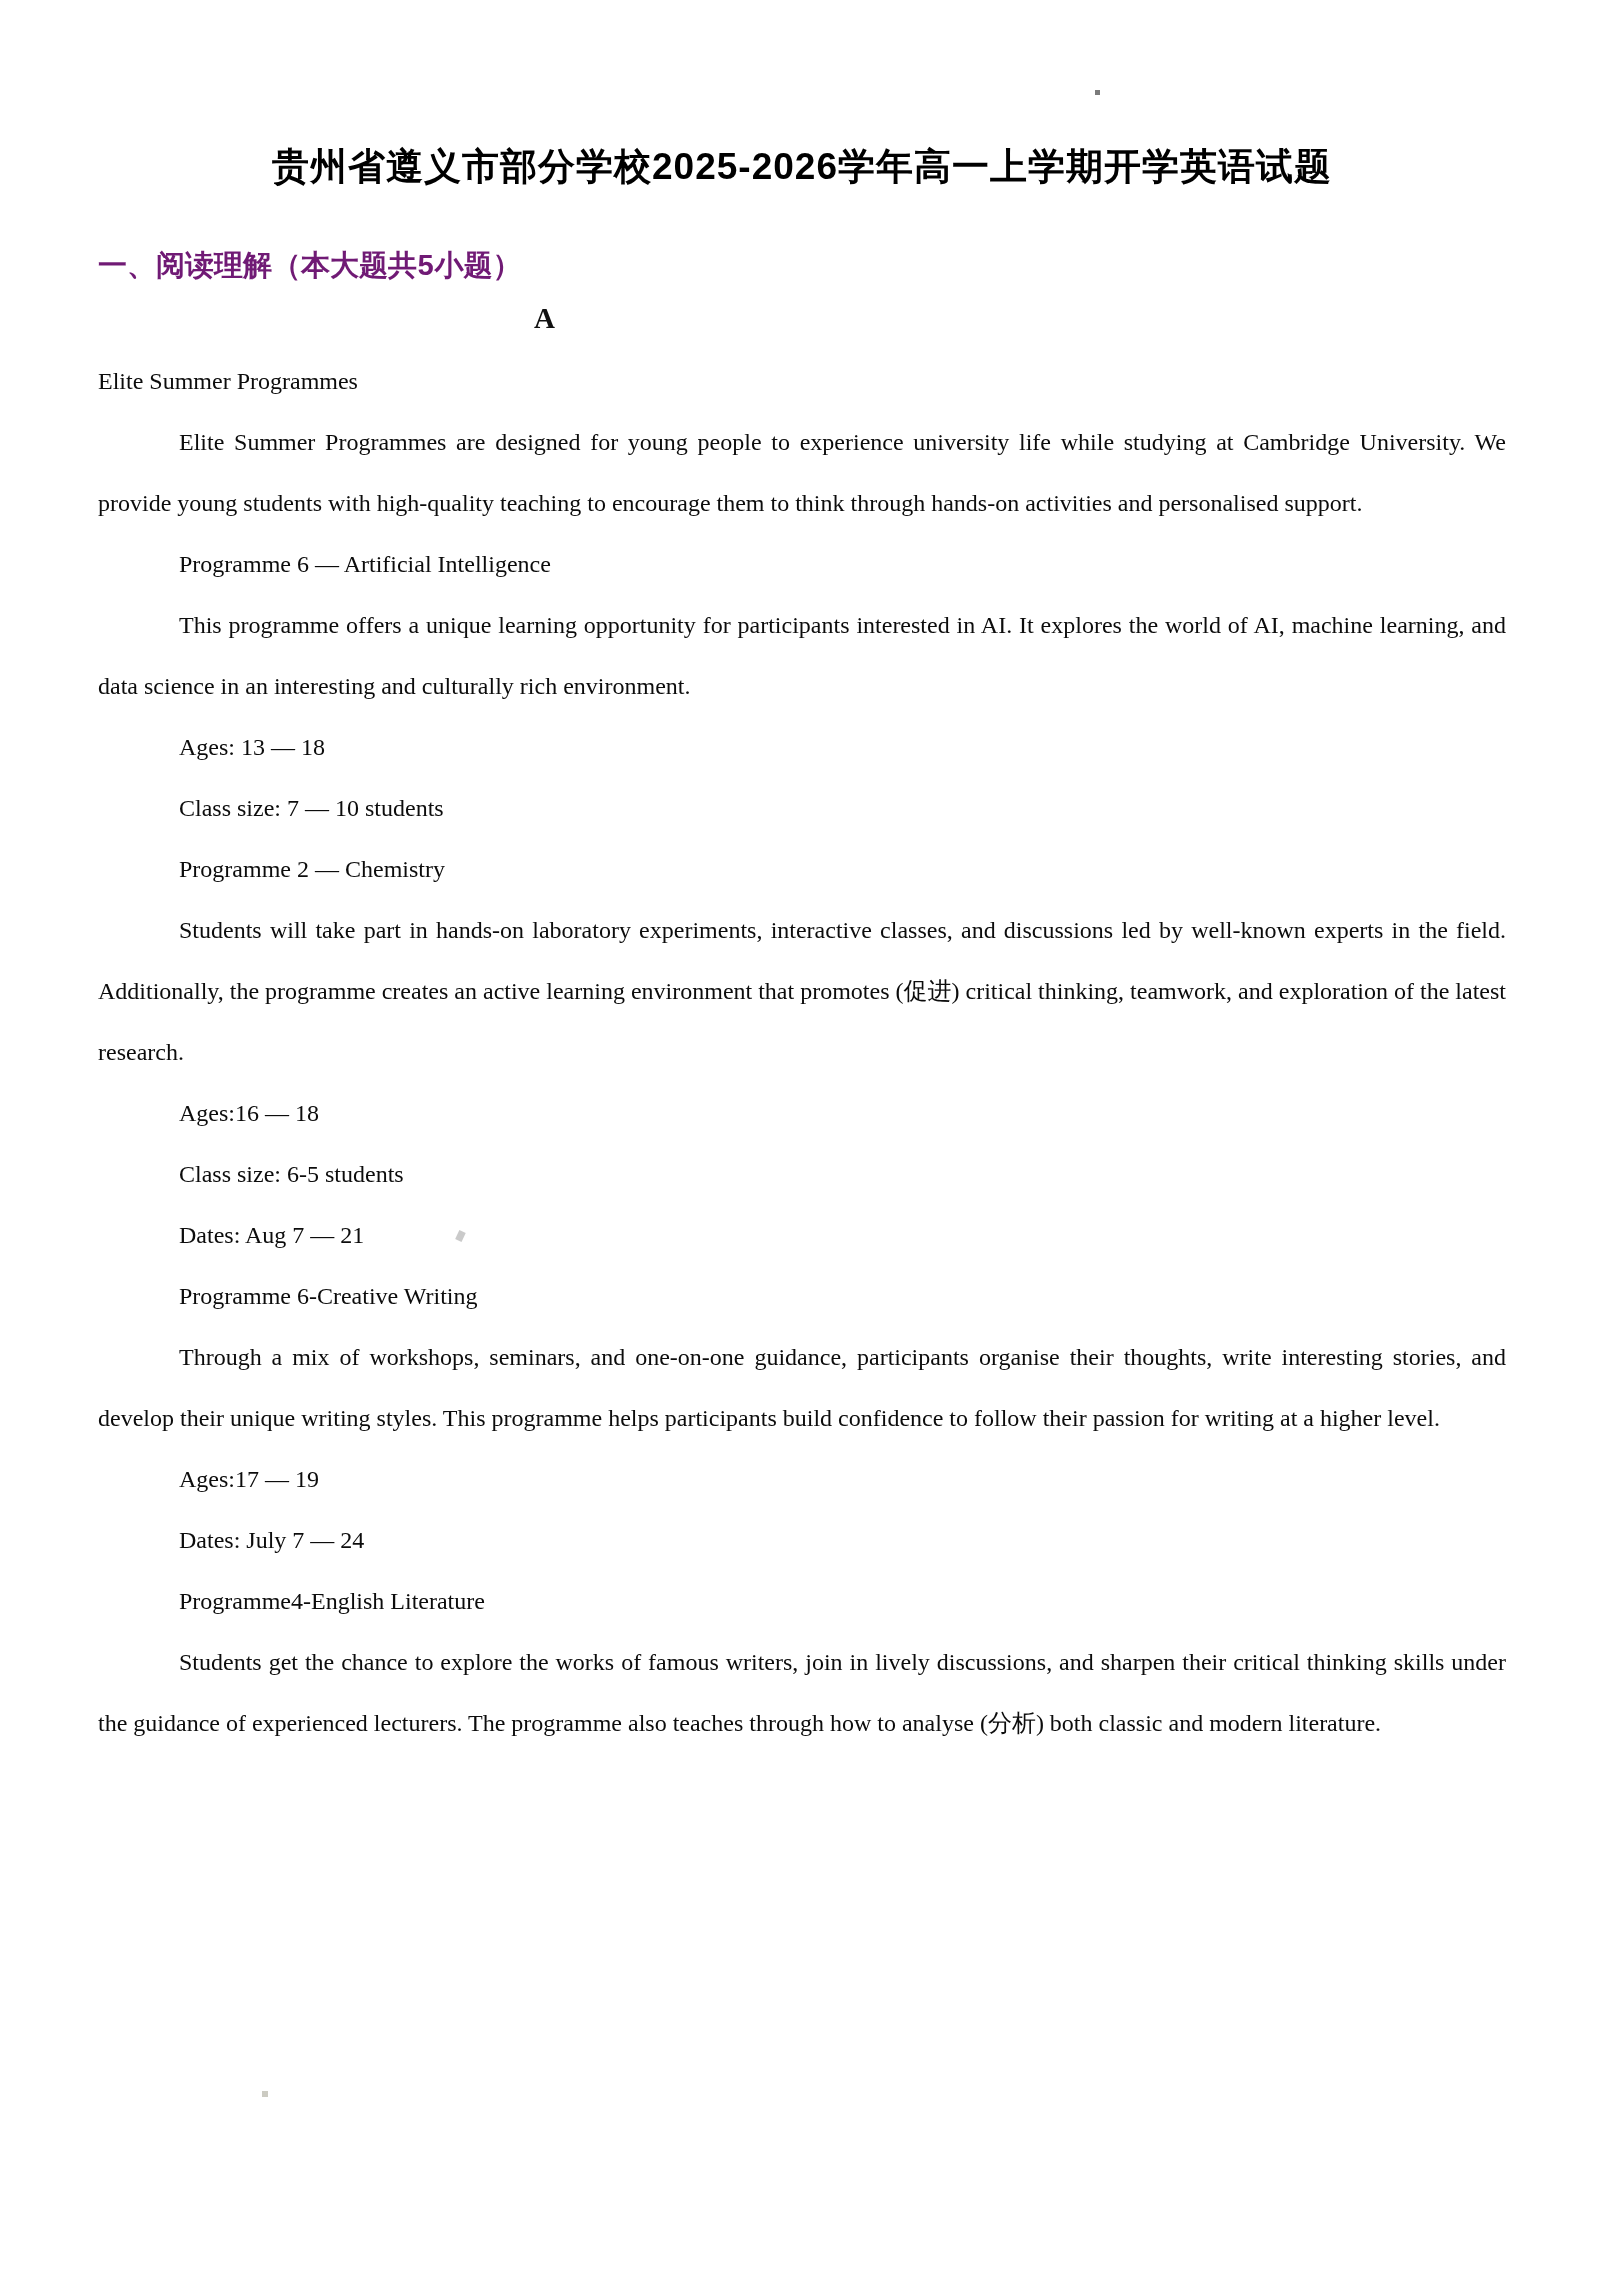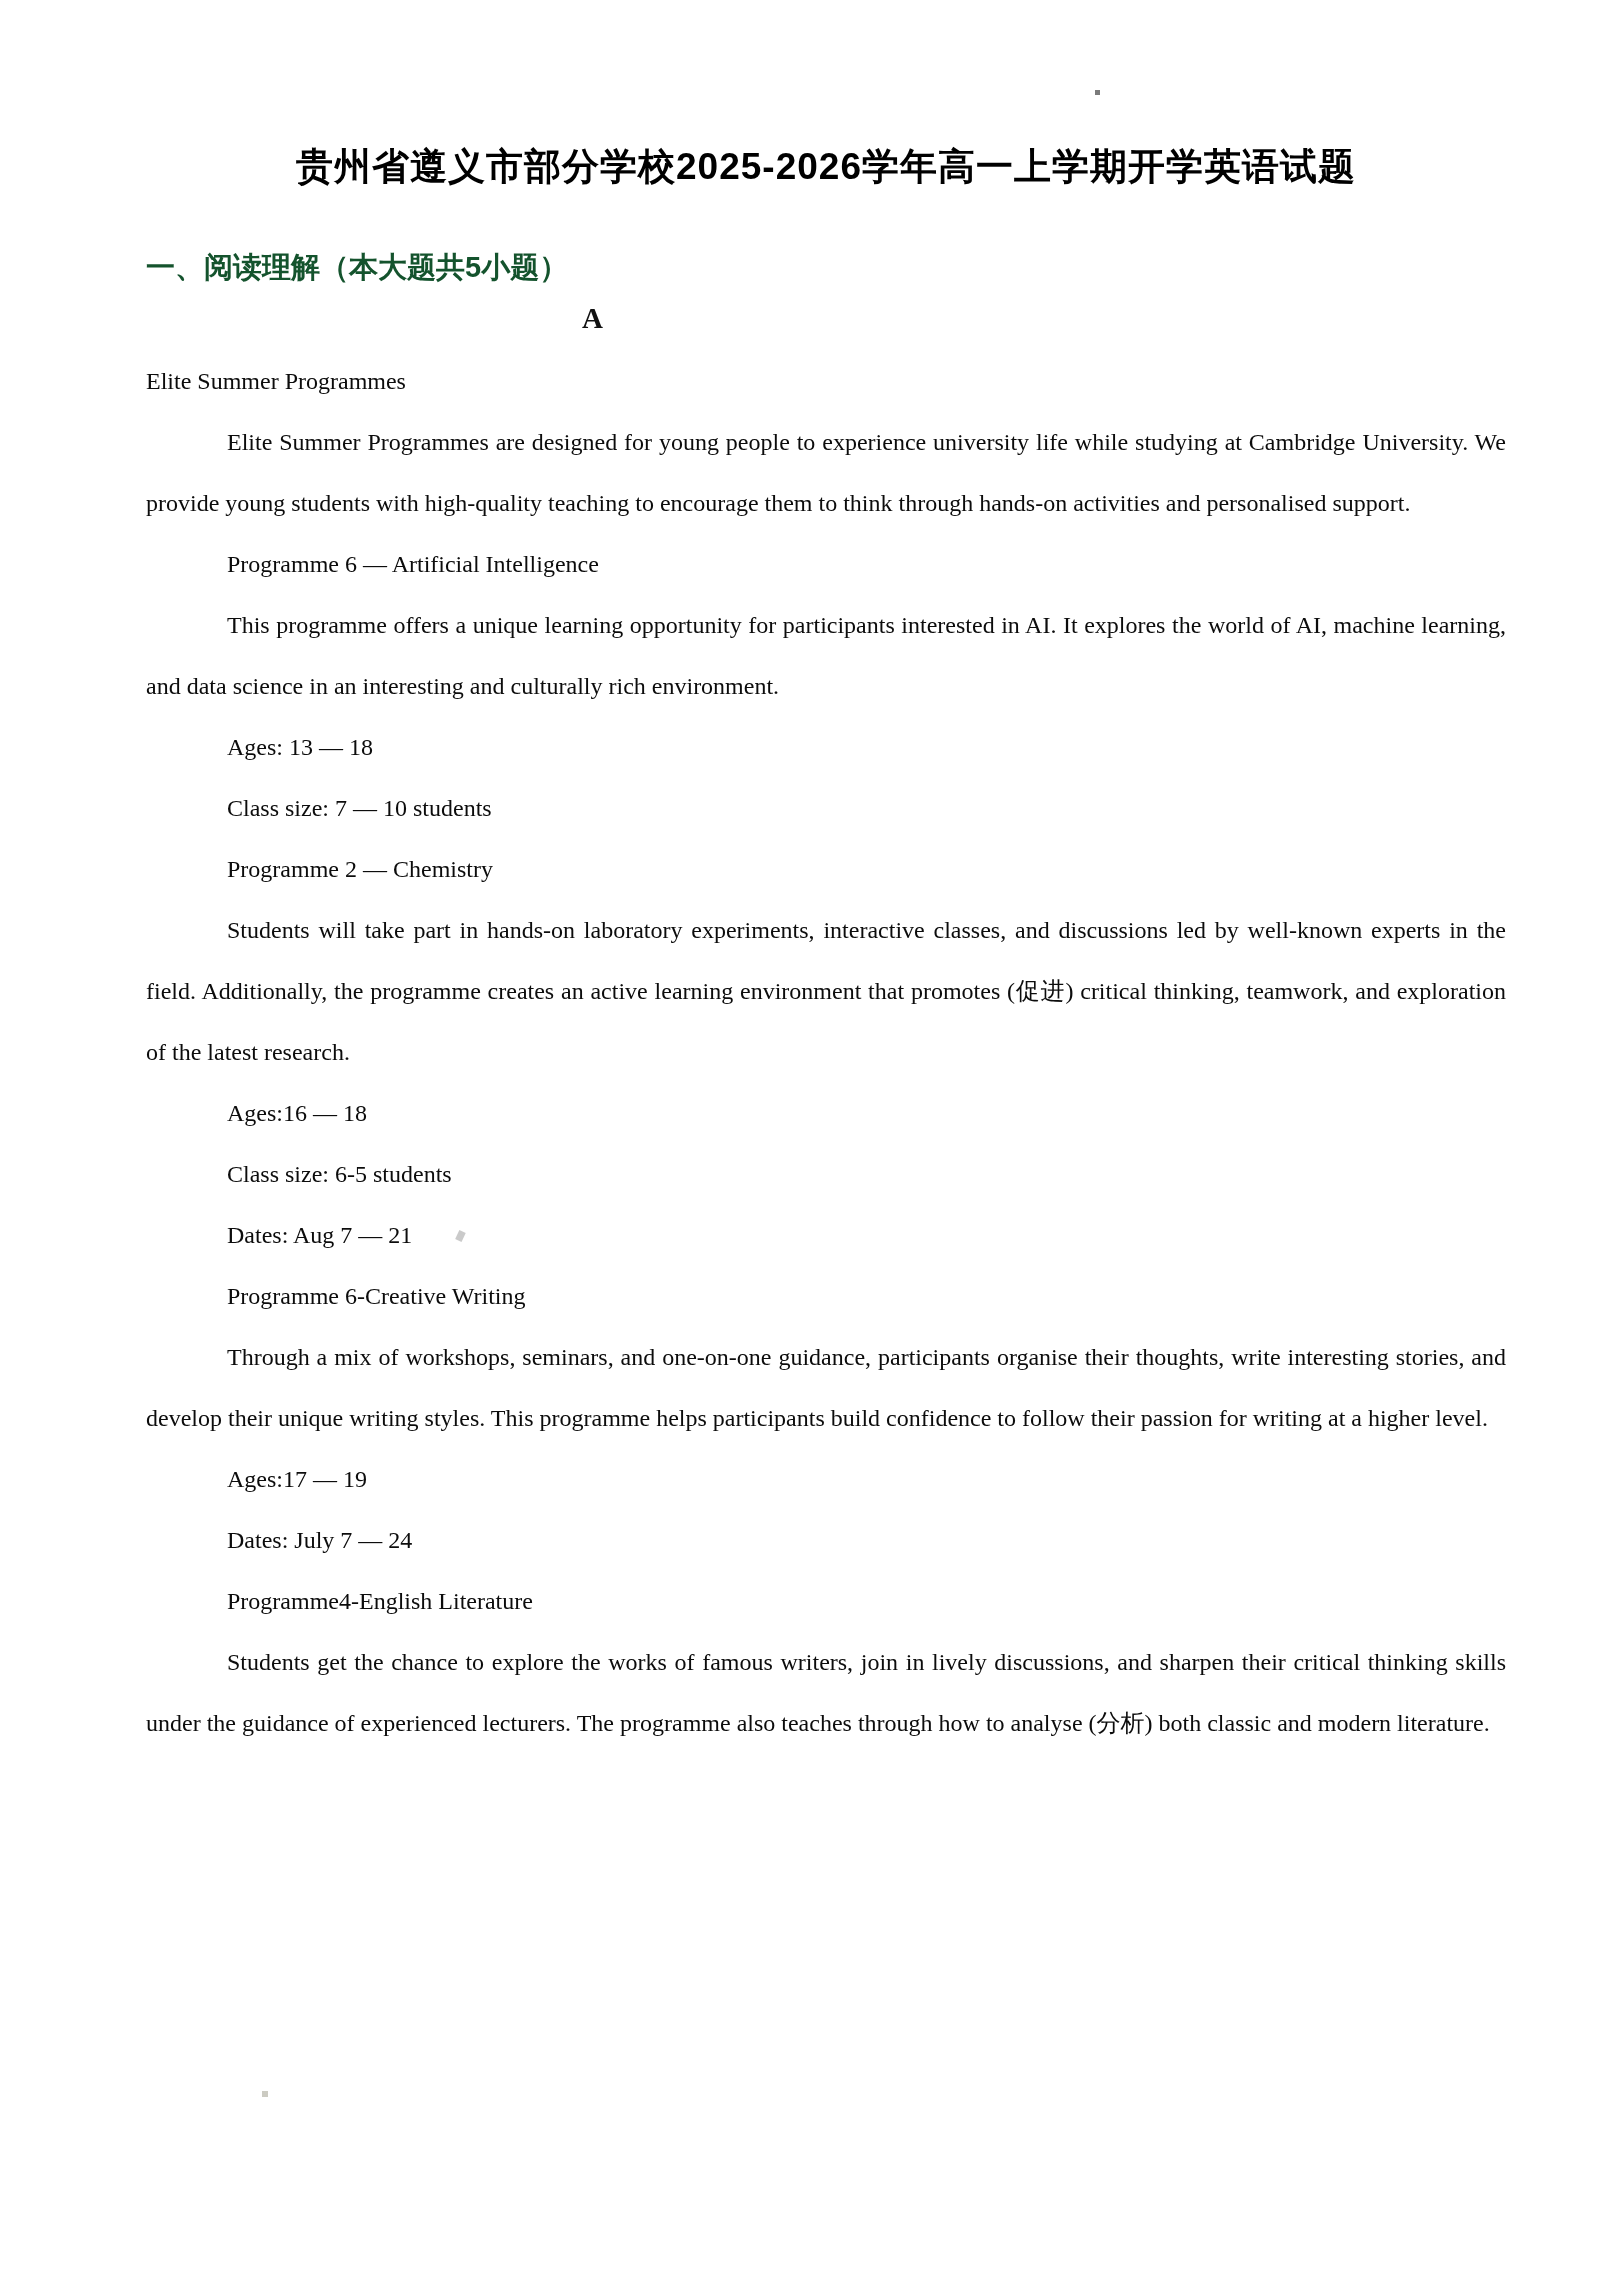--- a/index.html
+++ b/index.html
@@ -10,38 +10,37 @@
   .page {
     position: relative;
     width: 1621px;
     height: 2293px;
     background: #ffffff;
     overflow: hidden;
     color: #111111;
   }
   .doc {
     padding: 142px 115px 0 98px; 
-    margin-left: 48px;
   }
   .doc-title {
     font-family: "Liberation Sans", "DejaVu Sans", sans-serif;
     font-weight: 700;
     font-size: 37px;
     line-height: 49px;
     text-align: center;
     letter-spacing: 1px;
     color: #000000;
   }
   .section-heading {
     margin-top: 57px;
-    font-family: Liberation Sans, sans-serif;
+    font-family: Liberation Mono, monospace;
     font-weight: 700;
     font-size: 29px;
     line-height: 39px;
-    color: #14532d;
+    color: #701a75;
   }
   .passage-label {
     margin-top: 11.8px;
     padding-left: 436px;
     font-family: "Liberation Serif", "DejaVu Serif", serif;
     font-weight: 700;
     font-size: 29px;
     line-height: 39px;
   }
   .passage {

